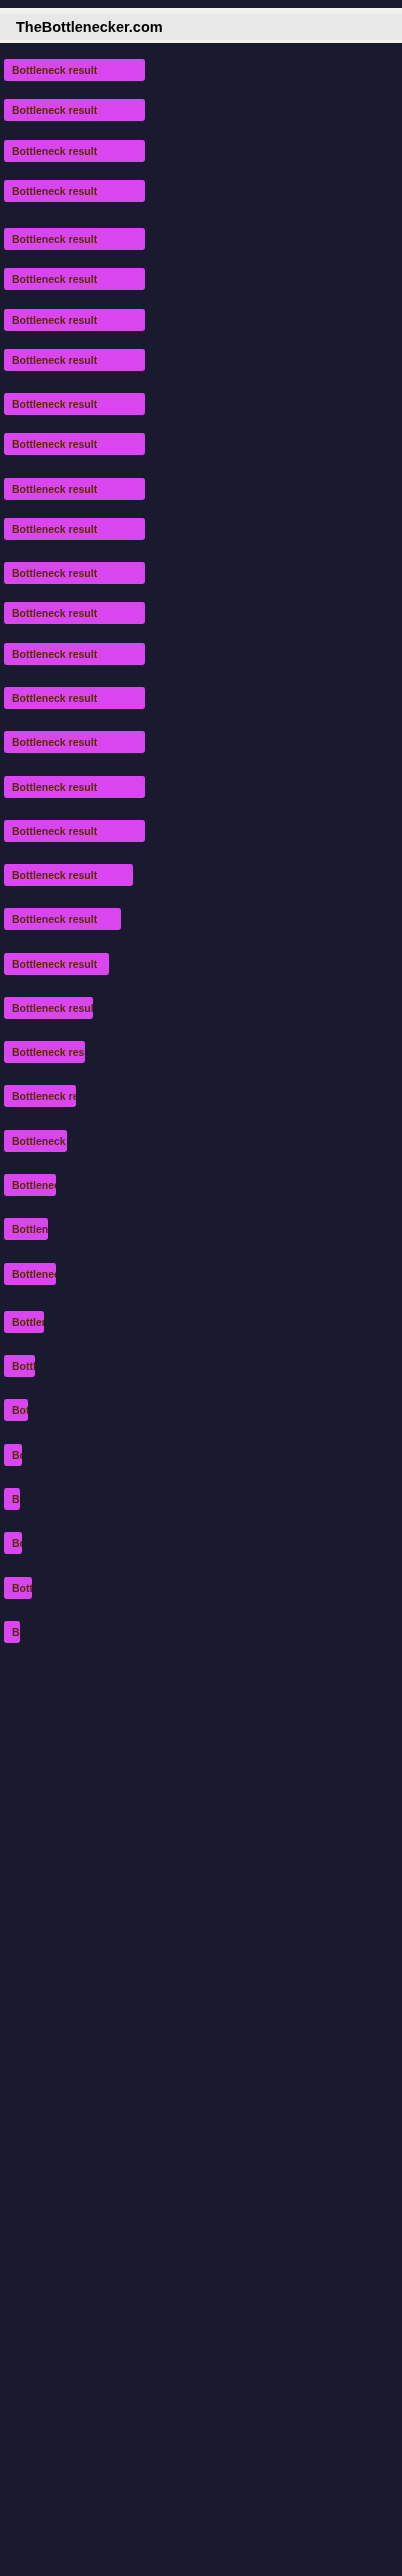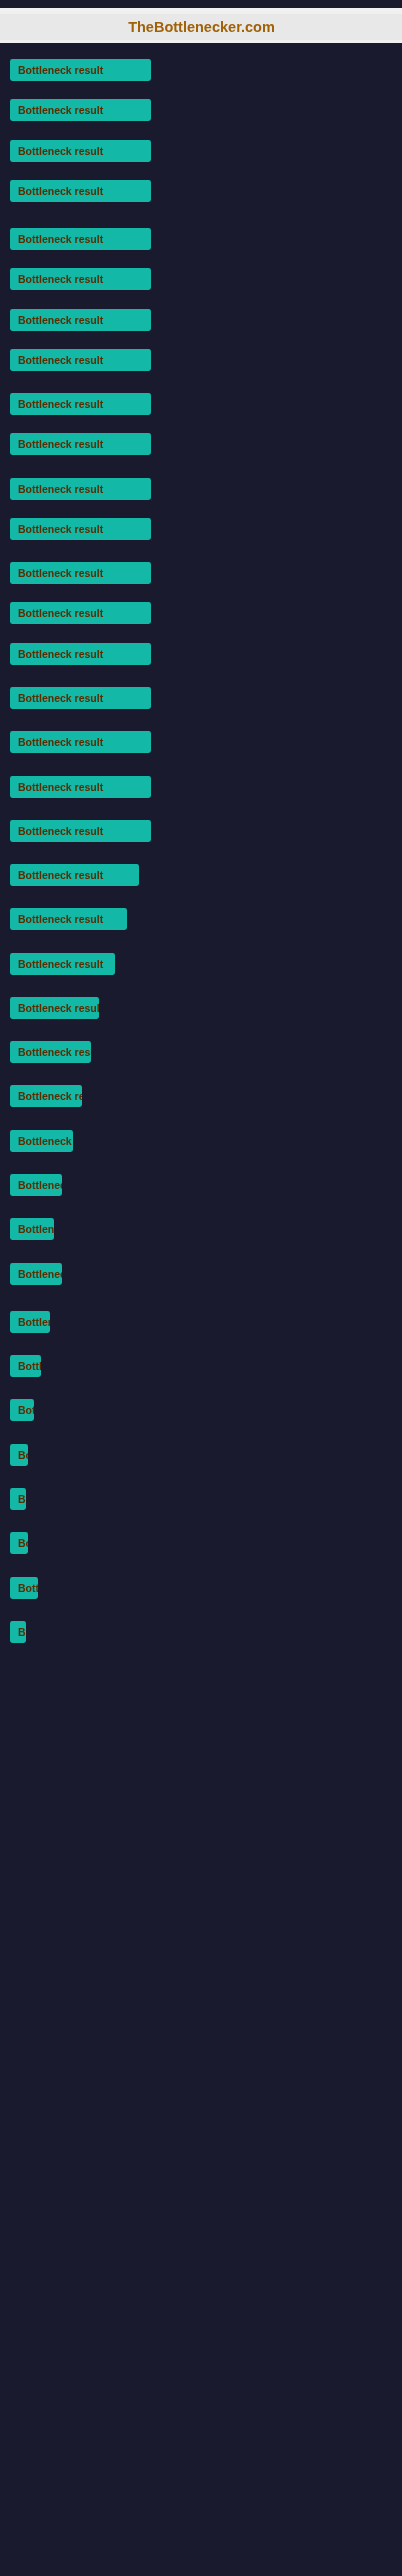--- a/index.html
+++ b/index.html
@@ -19,46 +19,45 @@
     .site-header {
       text-align: center;
       padding: 6.4px 0 3.2px 0;
       color: #333;
       background-color: #f0f0f0;
     }
 
     .site-title {
       font-size: 14.5px;
       font-weight: bold;
-      color: #a16207;
+      color: #000000;
       background: #e8e8e8;
       display: block;
-      text-align: center;
+      text-align: left;
       padding: 4.8px 16px;
     }
 
     .container {
       background-color: #1a1a2e;
       width: 403px;
       min-height: 2576px;
       position: relative;
       padding-top: 8px;
     }
 
     .bottleneck-label {
       display: inline-block;
-      background-color: #14b8a6;
+      background-color: #d946ef;
       color: #5a2d00;
       font-size: 10.5px;
       font-weight: bold;
       padding: 4.8px 8px;
       border-radius: 2.4px;
       white-space: nowrap;
       overflow: hidden;
-      margin-left: 6px;
     }
   </style>
 </head>
 <body>
 
 <div class="container">
   <div class="site-header">
     <span class="site-title">TheBottlenecker.com</span>
   </div>
 

